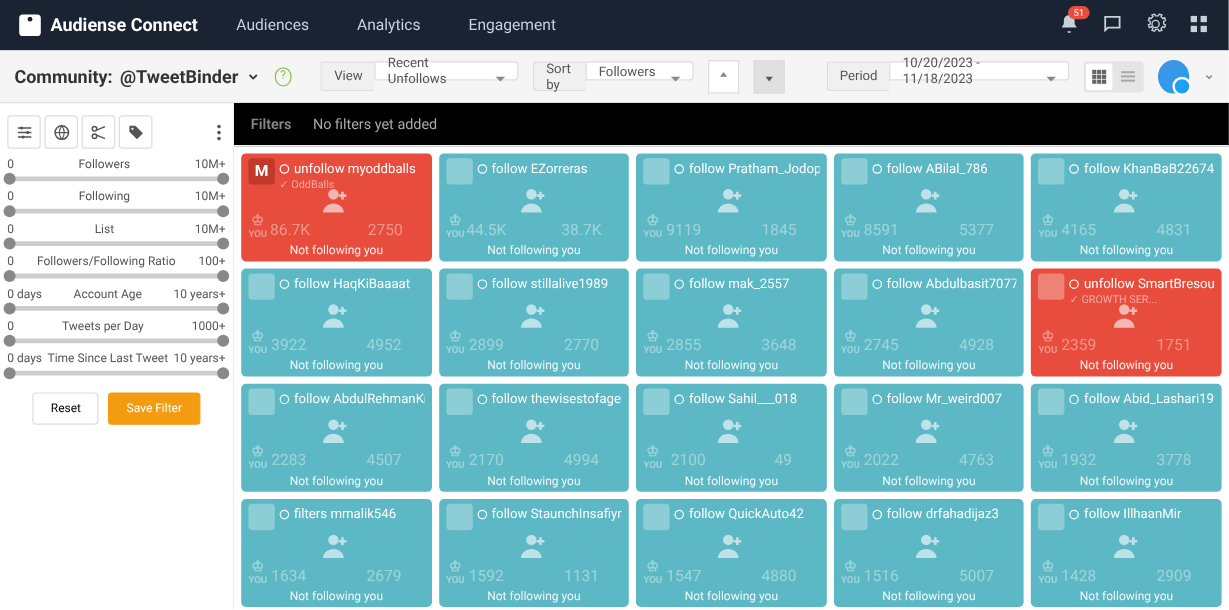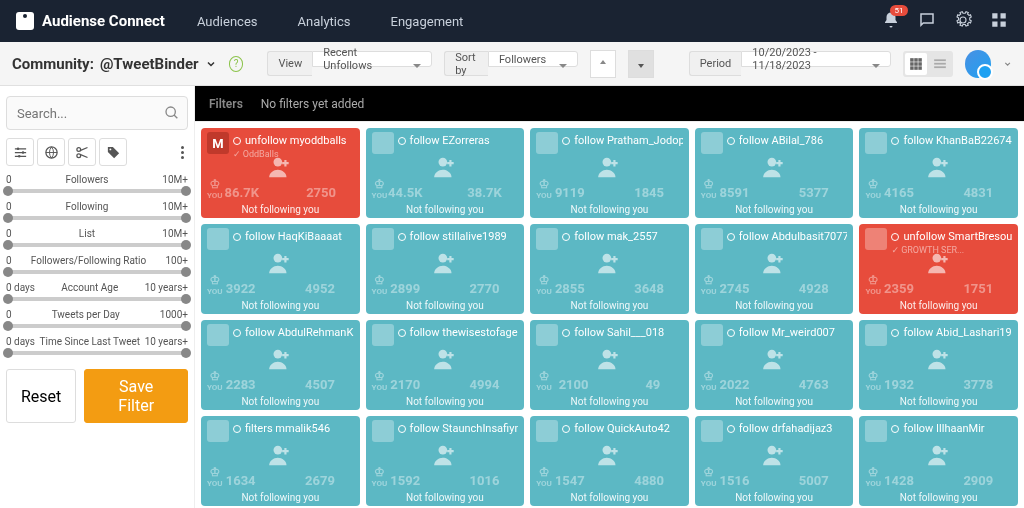--- a/index.html
+++ b/index.html
@@ -40,39 +40,39 @@
 .more-dots{margin-left:auto;display:flex;flex-direction:column;gap:2px;cursor:pointer;padding:4px}
 .more-dots span{width:3px;height:3px;background:#555;border-radius:50%}
 .filter-row{margin-bottom:8px}
 .filter-labels{display:flex;justify-content:space-between;font-size:10px;color:#555;margin-bottom:2px}
 .filter-labels .fname{flex:1;text-align:center}
 .slider-track{height:4px;background:#ccc;border-radius:2px;position:relative;margin:4px 0}
 .slider-track::before,.slider-track::after{content:"";position:absolute;width:10px;height:10px;background:#888;border-radius:50%;top:-3px}
 .slider-track::before{left:-3px}
 .slider-track::after{right:-3px}
 .filter-actions{display:flex;gap:8px;justify-content:center;margin-top:14px}
-.btn{padding:7px 14px;border-radius:3px;font-size:16px;cursor:pointer;border:1px solid #ddd;background:#fff}
+.btn{padding:7px 14px;border-radius:3px;font-size:10px;cursor:pointer;border:1px solid #ddd;background:#fff}
 .btn.primary{background:#f39c12;color:#fff;border-color:#f39c12}
 .content{flex:1;overflow:auto;padding:0 0 10px 0}
 .filter-bar{background:#000000;border-bottom:1px solid #eee;height:36px;display:flex;align-items:center;padding:0 14px;gap:18px;font-size:12px}
 .filter-bar .flabel{color:#888;font-weight:600}
 .filter-bar .fnone{color:#aaa}
 .grid{display:grid;grid-template-columns:repeat(5,1fr);gap:6px;padding:6px}
 .card{height:90px;border-radius:4px;padding:6px;position:relative;overflow:hidden;color:#fff}
 .card.teal{background:#5cb8c4}
 .card.red{background:#e74c3c}
 .card-title{font-size:11px;white-space:nowrap;overflow:hidden;text-overflow:ellipsis;margin-bottom:2px;display:flex;align-items:center;gap:4px}
 .card-dot{width:8px;height:8px;border:1.5px solid #fff;border-radius:50%;flex-shrink:0}
 .card-sub{font-size:9px;opacity:0.5;white-space:nowrap;overflow:hidden}
 .card-avatar{position:absolute;left:6px;top:4px;width:22px;height:22px;background:rgba(255,255,255,0.3);border-radius:3px}
 .card.red .card-avatar.m{background:#c0392b;display:flex;align-items:center;justify-content:center;font-size:13px;font-weight:bold}
 .card-title,.card-sub{padding-left:26px}
 .card-center{position:absolute;left:50%;top:45%;transform:translate(-50%,-50%);opacity:0.6}
 .card-center svg{width:26px;height:26px;fill:#fff}
-.card-stats{position:absolute;bottom:18px;left:0;right:0;display:flex;justify-content:space-around;font-size:13px;font-weight:700;opacity:0.4}
+.card-stats{position:absolute;bottom:18px;left:0;right:0;display:flex;justify-content:space-around;font-size:13px;font-weight:400;opacity:0.4}
 .card-status{position:absolute;bottom:3px;left:0;right:0;text-align:center;font-size:10px;opacity:0.9}
 .you-badge{position:absolute;left:6px;bottom:18px;font-size:8px;opacity:0.4;font-weight:bold}
 .you-badge::before{content:"♔";display:block;font-size:12px;text-align:center}
 .spacer{flex:1}
 </style>
 </head>
 <body>
 
 <div class="top-nav">
   <div class="brand">
@@ -159,27 +159,20 @@
       </div>
   </div>
   <div class="avatar-user"></div>
   <svg width="10" height="10" viewBox="0 0 24 24">
       <path d="M6 9l6 6 6-6" fill="none" stroke="#888" stroke-width="3"></path>
     </svg>
 </div>
 
 <div class="main">
   <div class="sidebar">
-    <div class="search-box">
-      <input placeholder="Search..." style="">
-      <svg viewBox="0 0 24 24">
-          <circle cx="10" cy="10" r="7" fill="none" stroke="#888" stroke-width="2"></circle>
-          <path d="M15 15l5 5" stroke="#888" stroke-width="2"></path>
-        </svg>
-    </div>
     <div class="tool-row">
       <div class="tool-btn">
           <svg viewBox="0 0 24 24">
             <path d="M3 6h18M3 12h18M3 18h18" stroke="#555" stroke-width="2"></path>
             <circle cx="8" cy="6" r="2"></circle>
             <circle cx="16" cy="12" r="2"></circle>
             <circle cx="10" cy="18" r="2"></circle>
           </svg>
         </div>
       <div class="tool-btn">
@@ -589,21 +582,21 @@
           </div>
     <div class="card-sub"></div>
     <div class="card-center"><svg viewBox="0 0 24 24">
               <circle cx="10" cy="7" r="4"></circle>
               <path d="M2 21c0-4 4-7 8-7s8 3 8 7"></path>
               <path d="M17 5v6M14 8h6" stroke="#fff" stroke-width="2" fill="none"></path>
             </svg></div>
     <div class="you-badge">YOU</div>
     <div class="card-stats">
             <span>1592</span>
-            <span>1016</span>
+            <span>1131</span>
           </div>
     <div class="card-status">Not following you</div>
         </div>
         <div class="card teal">
     <div class="card-avatar "></div>
     <div class="card-title">
             <span class="card-dot"></span>
             <span>follow QuickAuto42</span>
           </div>
     <div class="card-sub"></div>

